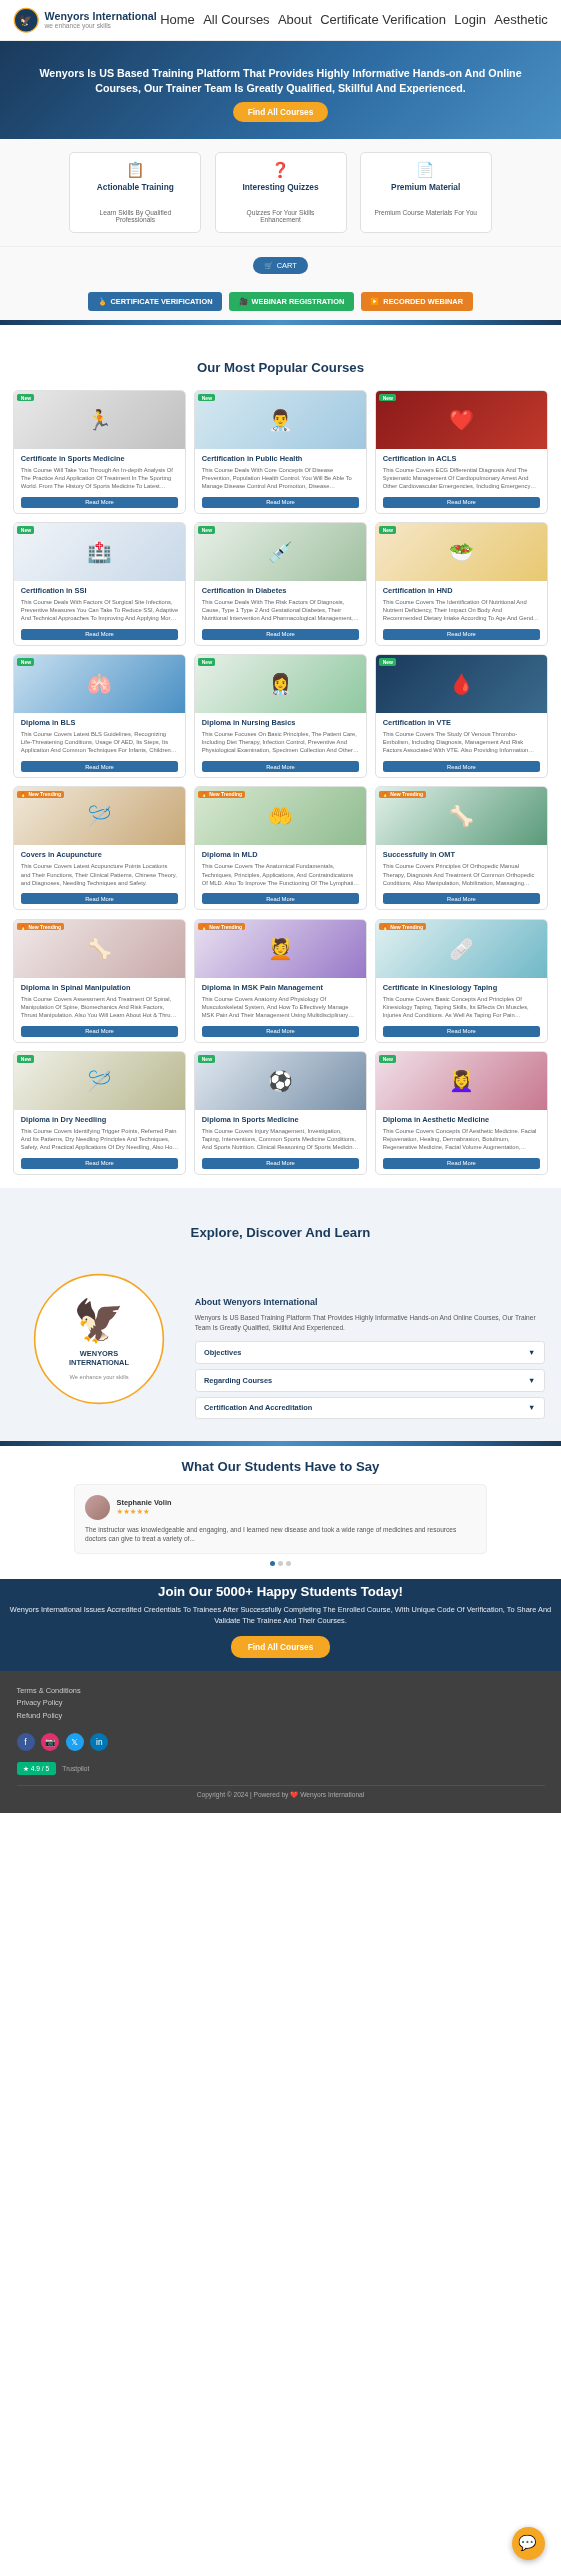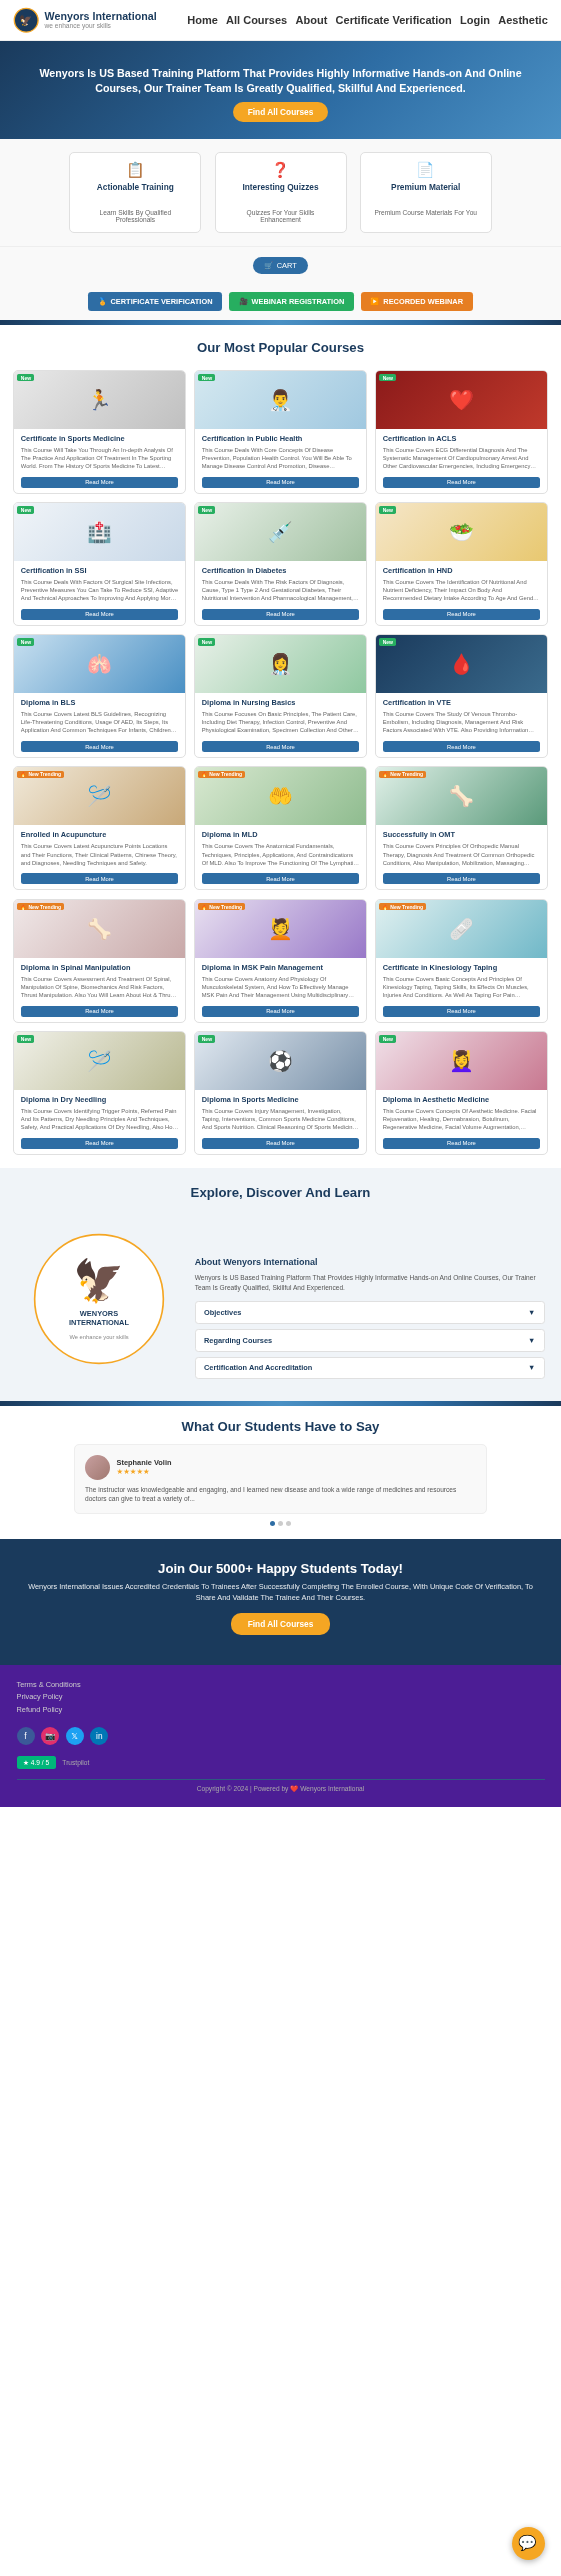--- a/index.html
+++ b/index.html
@@ -4,21 +4,21 @@
   <style>
     * { box-sizing: border-box; margin: 0; padding: 0; }
     body { font-family: Arial, sans-serif; font-size: 10px; color: #333; background: #fff; width: 561px; }
     
     
     .navbar { background: #fff; display: flex; align-items: center; padding: 6.6px 13.2px; border-bottom: 0.8px solid #eee; justify-content: space-between; }
     .nav-logo { display: flex; align-items: center; gap: 5px; }
     .nav-logo-icon { width: 26.4px; height: 26.4px; }
     .nav-brand { font-weight: bold; font-size: 10.7px; color: #1a3a5c; }
     .nav-links { display: flex; gap: 8.3px; }
-    .nav-links a { font-size: 11px; color: #333; text-decoration: none; font-weight: bold; }
+    .nav-links a { font-size: 13px; color: #333; text-decoration: none; }
 
     
     .hero { background: linear-gradient(135deg, #1a3a5c 0%, #2e6da4 60%, #4a90c4 100%); color: #fff; text-align: center; padding: 25px 33px 16.5px; position: relative; overflow: hidden; }
     .hero h2 { font-size: 10.7px; font-weight: bold; line-height: 1.4; margin-bottom: 6.6px; }
     .hero-btn { background: #f5a623; color: #fff; border: none; border-radius: 10px; padding: 5px 15px; font-size: 8.3px; cursor: pointer; font-weight: bold; }
 
     
     .features { display: flex; justify-content: center; gap: 13.2px; padding: 13.2px 16.5px; background: #f9f9f9; border-bottom: 0.8px solid #eee; }
     .feature-card { background: #fff; border: 0.8px solid #e0e0e0; border-radius: 5px; padding: 8.3px 11.6px; text-align: center; flex: 1; max-width: 132px; }
     .feature-icon { font-size: 15px; margin-bottom: 3.3px; }
@@ -26,21 +26,21 @@
     .feature-desc { font-size: 6.6px; color: #666; }
 
     
     .action-btns { display: flex; justify-content: center; gap: 6.6px; padding: 8.3px; background: #f9f9f9; }
     .action-btn { display: flex; align-items: center; gap: 3.3px; border: none; border-radius: 3.3px; padding: 5px 10px; font-size: 7.4px; cursor: pointer; color: #fff; font-weight: bold; }
     .btn-blue { background: #2e6da4; }
     .btn-green { background: #27ae60; }
     .btn-orange { background: #e67e22; }
 
     
-    .section-title { text-align: center; font-size: 13.2px; font-weight: bold; color: #1a3a5c; padding: 15px 8.3px 8.3px; }
+    .section-title { text-align: center; font-size: 13.2px; font-weight: bold; color: #1a3a5c; padding: 15px 8.3px 8.3px; margin-top: 20px; }
     .courses-grid { display: grid; grid-template-columns: repeat(3, 1fr); gap: 8.3px; padding: 6.6px 13.2px 13.2px; }
     .course-card { border: 0.8px solid #e0e0e0; border-radius: 5px; overflow: hidden; background: #fff; }
     .course-img-placeholder { width: 100%; height: 58px; display: flex; align-items: center; justify-content: center; font-size: 16.5px; }
     .course-body { padding: 5px 6.6px; }
     .course-title { font-size: 7.4px; font-weight: bold; color: #1a3a5c; margin-bottom: 2.5px; line-height: 1.3; }
     .course-desc { font-size: 5.8px; color: #666; line-height: 1.4; margin-bottom: 5px; display: -webkit-box; -webkit-line-clamp: 3; -webkit-box-orient: vertical; overflow: hidden; }
     .read-more-btn { background: #2e6da4; color: #fff; border: none; border-radius: 2.5px; padding: 2.5px 6.6px; font-size: 5.8px; cursor: pointer; width: 100%; }
 
     
     .img-sports { background: linear-gradient(135deg, #e8e8e8, #c0c0c0); }
@@ -79,27 +79,27 @@
     .testimonial-user { display: flex; align-items: center; gap: 6.6px; margin-bottom: 5px; }
     .testimonial-avatar { width: 25px; height: 25px; border-radius: 50%; background: linear-gradient(135deg, #c8a0a0, #a07870); }
     .testimonial-name { font-size: 7.4px; font-weight: bold; }
     .testimonial-stars { color: #f5a623; font-size: 7.4px; }
     .testimonial-text { font-size: 6.6px; color: #555; line-height: 1.4; }
     .carousel-dots { display: flex; justify-content: center; gap: 3.3px; margin-top: 6.6px; }
     .dot { width: 5px; height: 5px; border-radius: 50%; background: #ccc; }
     .dot.active { background: #2e6da4; }
 
     
-    .join-section { background: #1a3a5c; color: #fff; text-align: center; padding: 22px; }
+    .join-section { background: #1a3a5c; color: #fff; text-align: center; padding: 5px; }
     .join-title { font-size: 13.2px; font-weight: bold; margin-bottom: 5px; }
     .join-subtitle { font-size: 7.4px; opacity: 0.9; margin-bottom: 10px; line-height: 1.5; }
     .join-btn { background: #f5a623; color: #fff; border: none; border-radius: 10px; padding: 5.8px 16.5px; font-size: 8.3px; cursor: pointer; font-weight: bold; margin-bottom: 8.3px; }
 
     
-    .footer { background: #4c1d95; padding: 8.3px 16.5px; }
+    .footer { background: #404040; padding: 8.3px 16.5px; }
     .footer-links { display: flex; flex-direction: column; gap: 3.3px; padding: 6.6px 0; }
     .footer-link { font-size: 7.4px; color: #ccc; text-decoration: none; cursor: pointer; }
     .footer-social { display: flex; gap: 6.6px; padding: 6.6px 0; }
     .social-icon { width: 18px; height: 18px; border-radius: 50%; display: flex; align-items: center; justify-content: center; font-size: 8.3px; cursor: pointer; color: #fff; }
     .footer-copy { font-size: 6.6px; color: #aaa; text-align: center; padding: 5px 0; border-top: 0.8px solid #2e5a80; margin-top: 5px; }
 
     
     .chat-widget { position: fixed; bottom: 16.5px; right: 16.5px; width: 33px; height: 33px; background: #f5a623; border-radius: 50%; display: flex; align-items: center; justify-content: center; cursor: pointer; font-size: 15px; color: #fff; box-shadow: 0 1.7px 6.6px rgba(0,0,0,0.3); }
 
     .section-divider { height: 5px; background: linear-gradient(90deg, #1a3a5c, #2e6da4, #4a90c4, #2e6da4, #1a3a5c); }
@@ -277,21 +277,21 @@
       <div class="course-desc">This Course Covers The Study Of Venous Thrombo-Embolism, Including Diagnosis, Management And Risk Factors Associated With VTE. Also Providing Information About Current Accredited Guidelines.</div>
       <button class="read-more-btn">Read More</button>
     </div>
   </div>
     <div class="course-card">
     <div class="course-img-placeholder img-acup" style="position:relative; height:58px; display:flex; align-items:center; justify-content:center; font-size:20px;">
       <span>🪡</span>
       <span style="position:absolute;top:3.3px;left:3.3px;background:#e67e22;color:#fff;font-size:5px;padding:0.8px 3.3px;border-radius:1.7px;font-weight:bold;">🔥 New Trending</span>
     </div>
     <div class="course-body">
-      <div class="course-title">Enrolled in Acupuncture</div>
+      <div class="course-title">Covers in Acupuncture</div>
       <div class="course-desc">This Course Covers Latest Acupuncture Points Locations and Their Functions, Their Clinical Patterns, Chinese Theory, and Diagnoses, Needling Techniques and Safety.</div>
       <button class="read-more-btn">Read More</button>
     </div>
   </div>
     <div class="course-card">
     <div class="course-img-placeholder img-mld" style="position:relative; height:58px; display:flex; align-items:center; justify-content:center; font-size:20px;">
       <span>🤲</span>
       <span style="position:absolute;top:3.3px;left:3.3px;background:#e67e22;color:#fff;font-size:5px;padding:0.8px 3.3px;border-radius:1.7px;font-weight:bold;">🔥 New Trending</span>
     </div>
     <div class="course-body">

